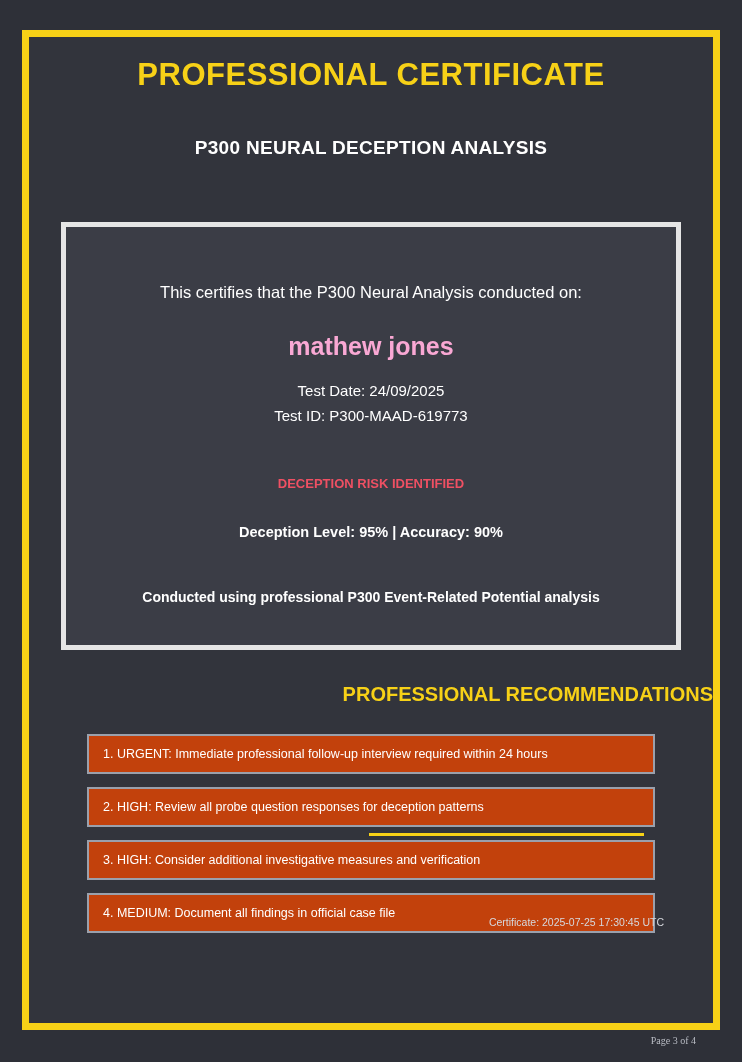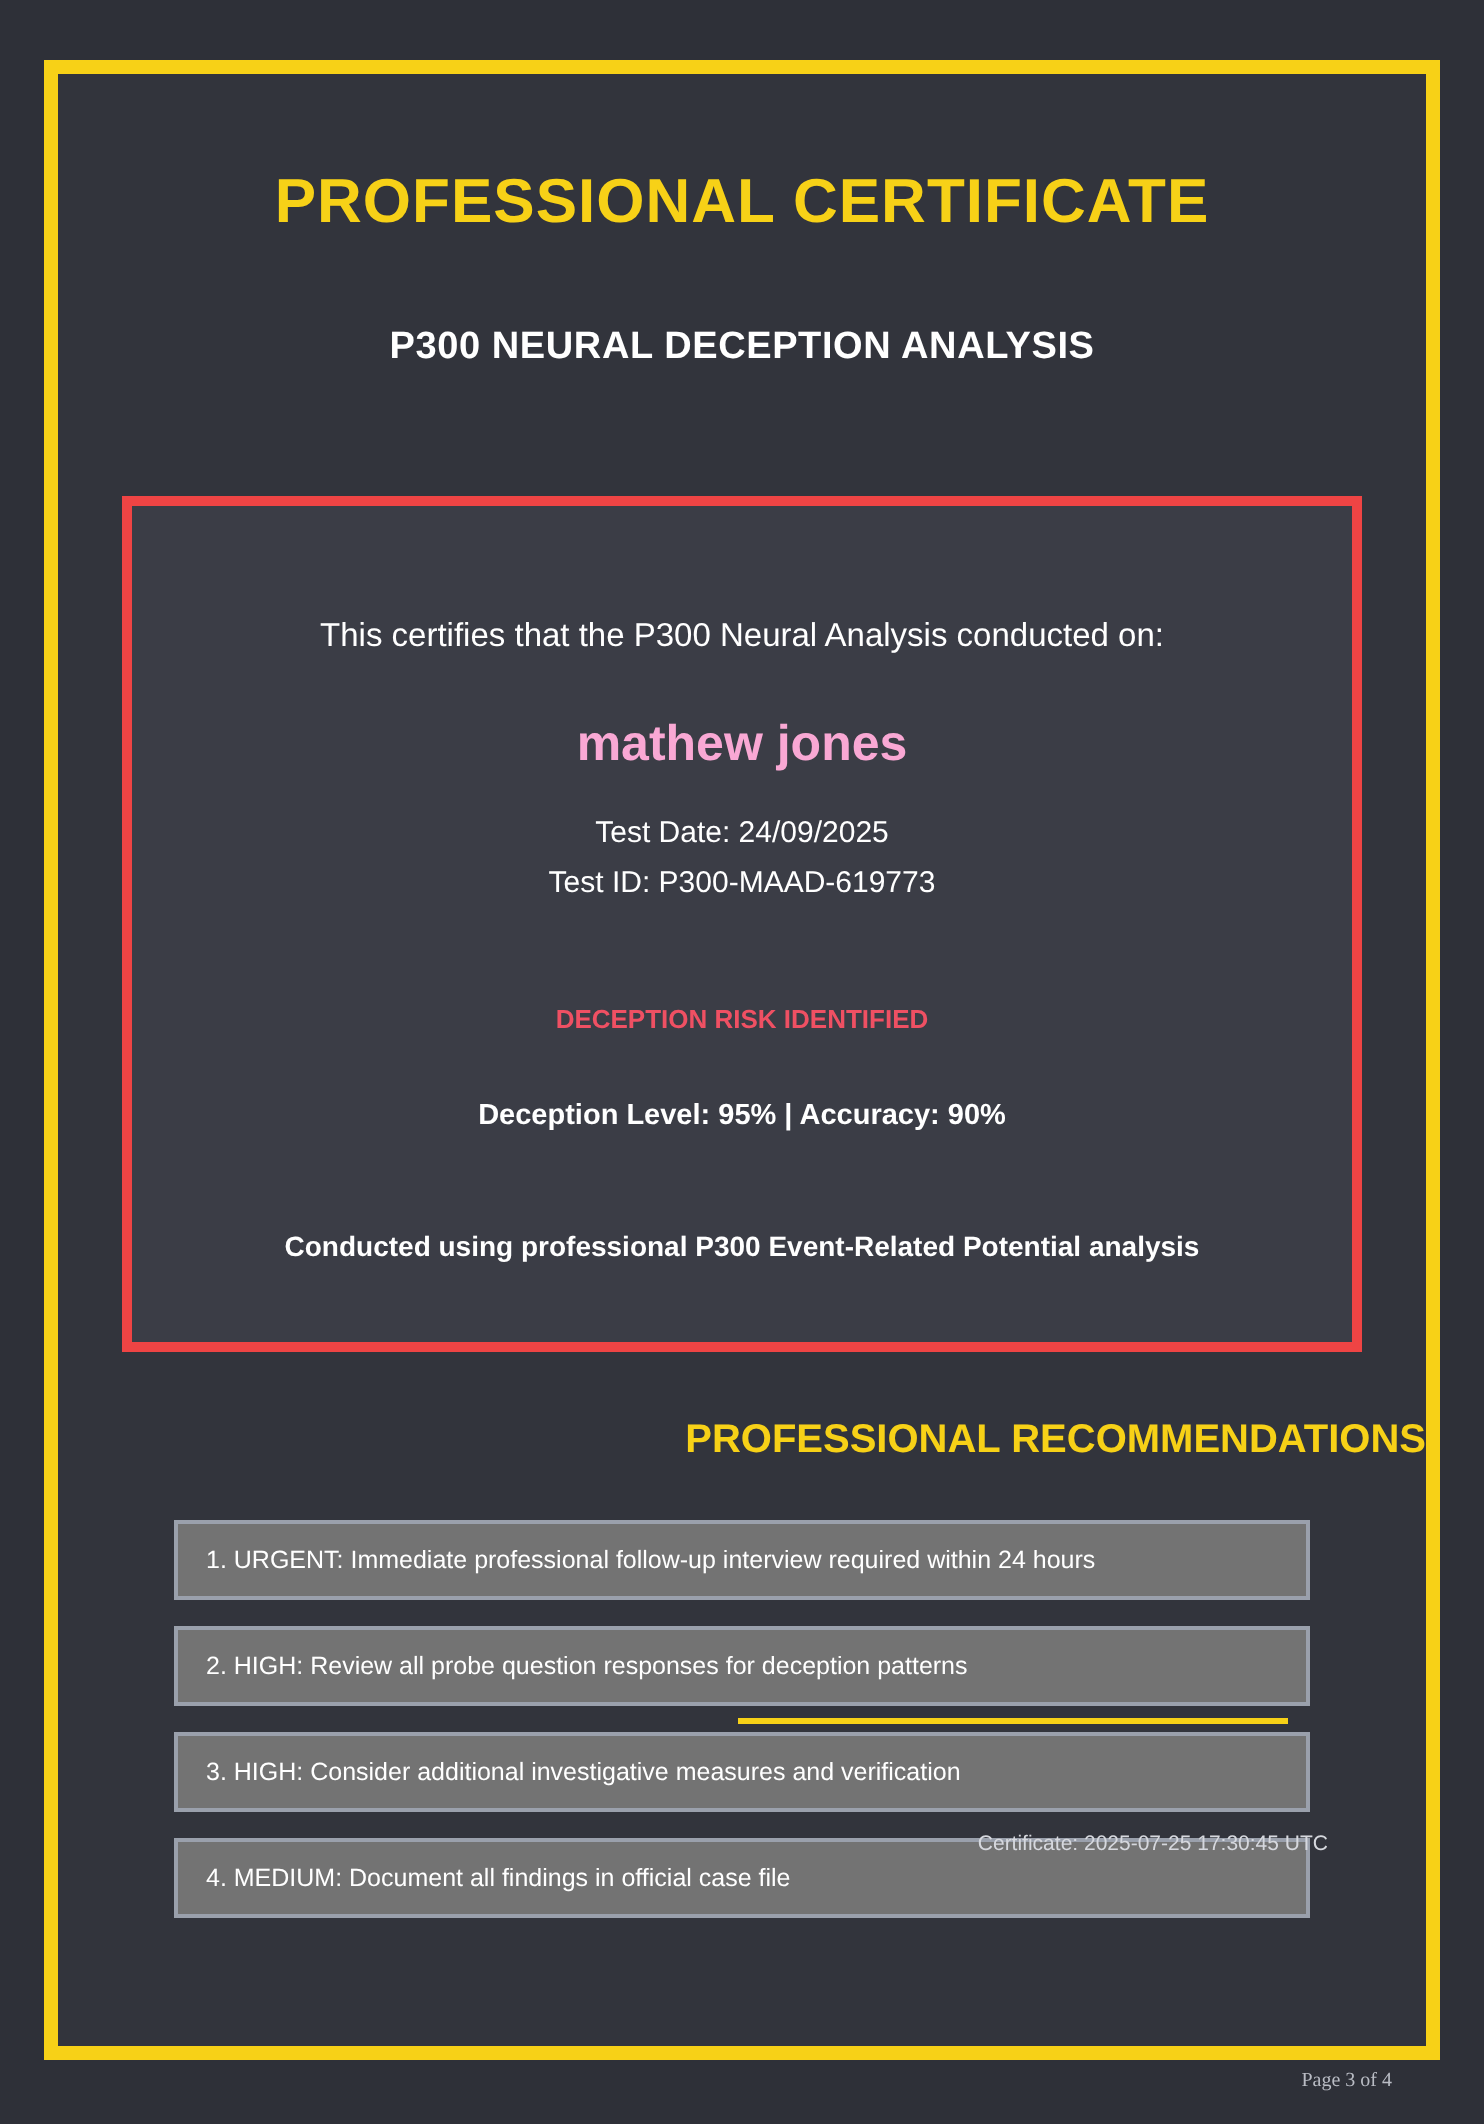--- a/index.html
+++ b/index.html
@@ -30,33 +30,33 @@
     border: 7px solid #f7d117;
     background: #32343c;
     box-sizing: border-box;
   }
   .cert-title {
     text-align: center;
     color: #f7d117;
     font-size: 31px;
     font-weight: bold;
     letter-spacing: 0.5px;
-    margin-top: 46px;
+    margin-top: 20px;
   }
   .cert-subtitle {
     text-align: center;
     color: #ffffff;
     font-size: 19px;
     font-weight: bold;
     letter-spacing: 0.3px;
     margin-top: 44px;
   }
   .cert-box {
     margin: 63px 32px 0 32px;
-    border: 5px solid #ef4444;
+    border: 5px solid #e5e5e5;
     background: #3b3d46;
     box-sizing: border-box;
     padding: 38px 20px 40px 20px;
   }
   .certifies {
     text-align: center;
     font-size: 16.5px;
     color: #ffffff;
     margin-top: 18px;
   }
@@ -102,21 +102,21 @@
     color: #f7d117;
     font-size: 20px;
     font-weight: bold;
     margin-top: 33px;
   }
   .rec-list {
     margin: 28px 58px 0 58px;
   }
   .rec-item {
     border: 2px solid #9aa0ac;
-    background: #737373;
+    background: #c2410c;
     box-sizing: border-box;
     padding: 11px 14px;
     font-size: 12.5px;
     color: #ffffff;
     margin-bottom: 13px;
     position: relative;
   }
   .rec-item.accent::after {
     content: "";
     position: absolute;

